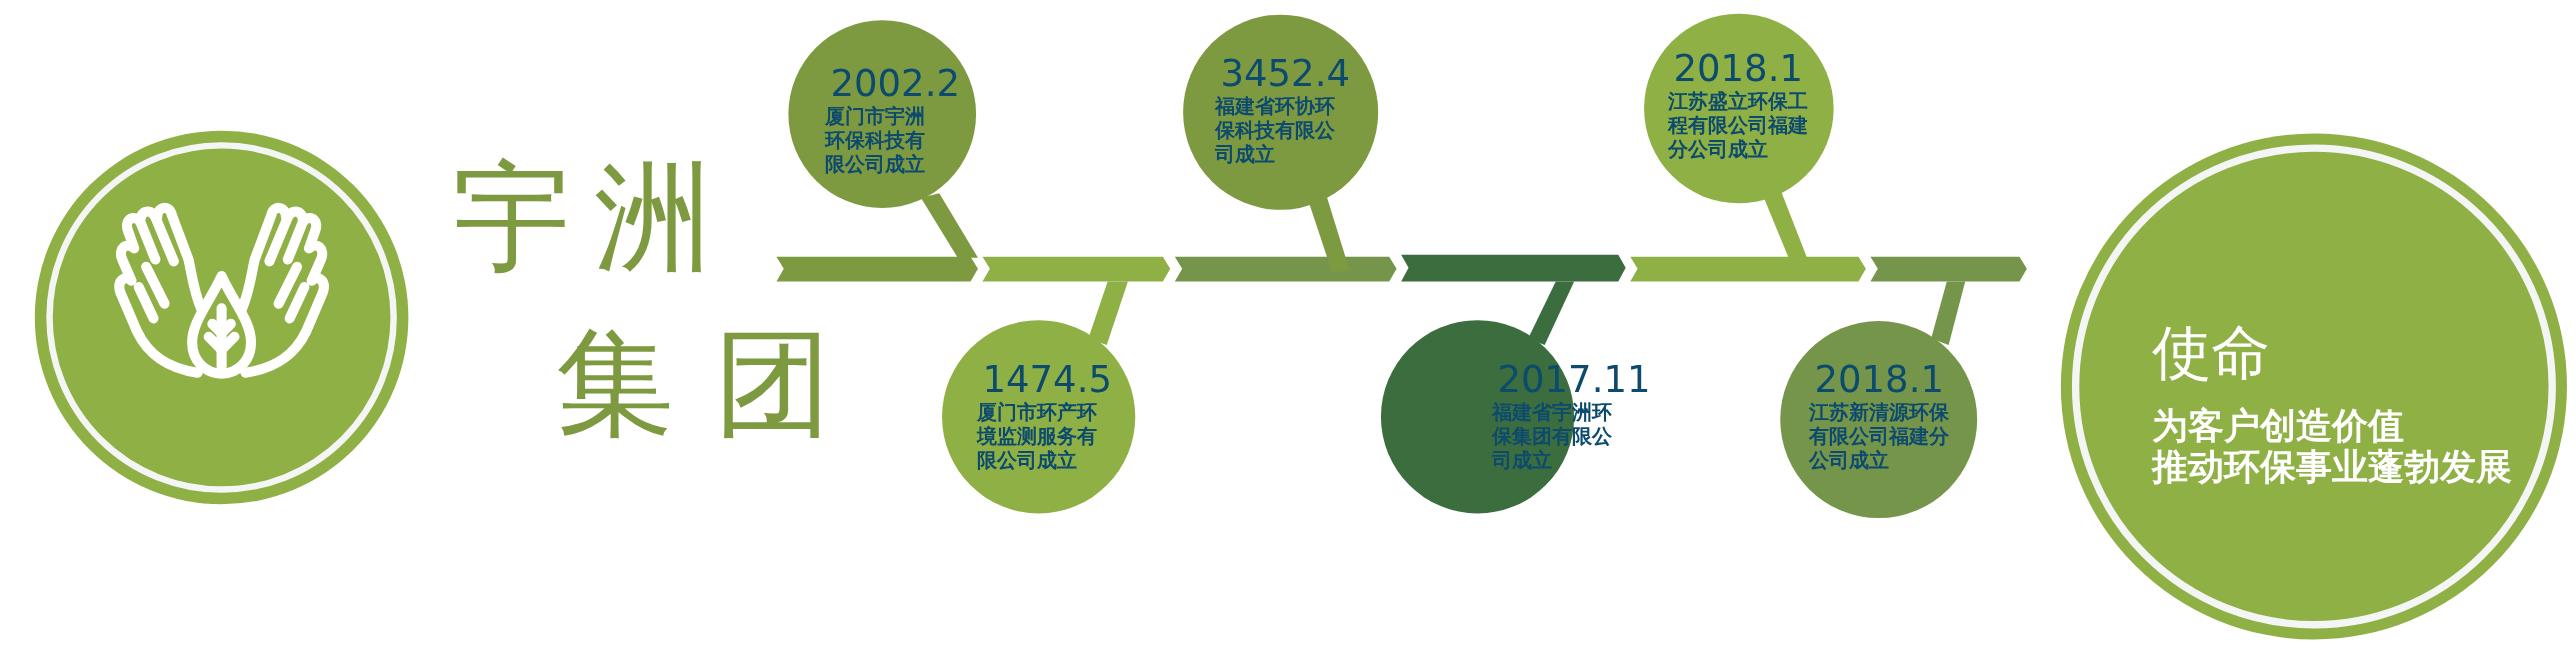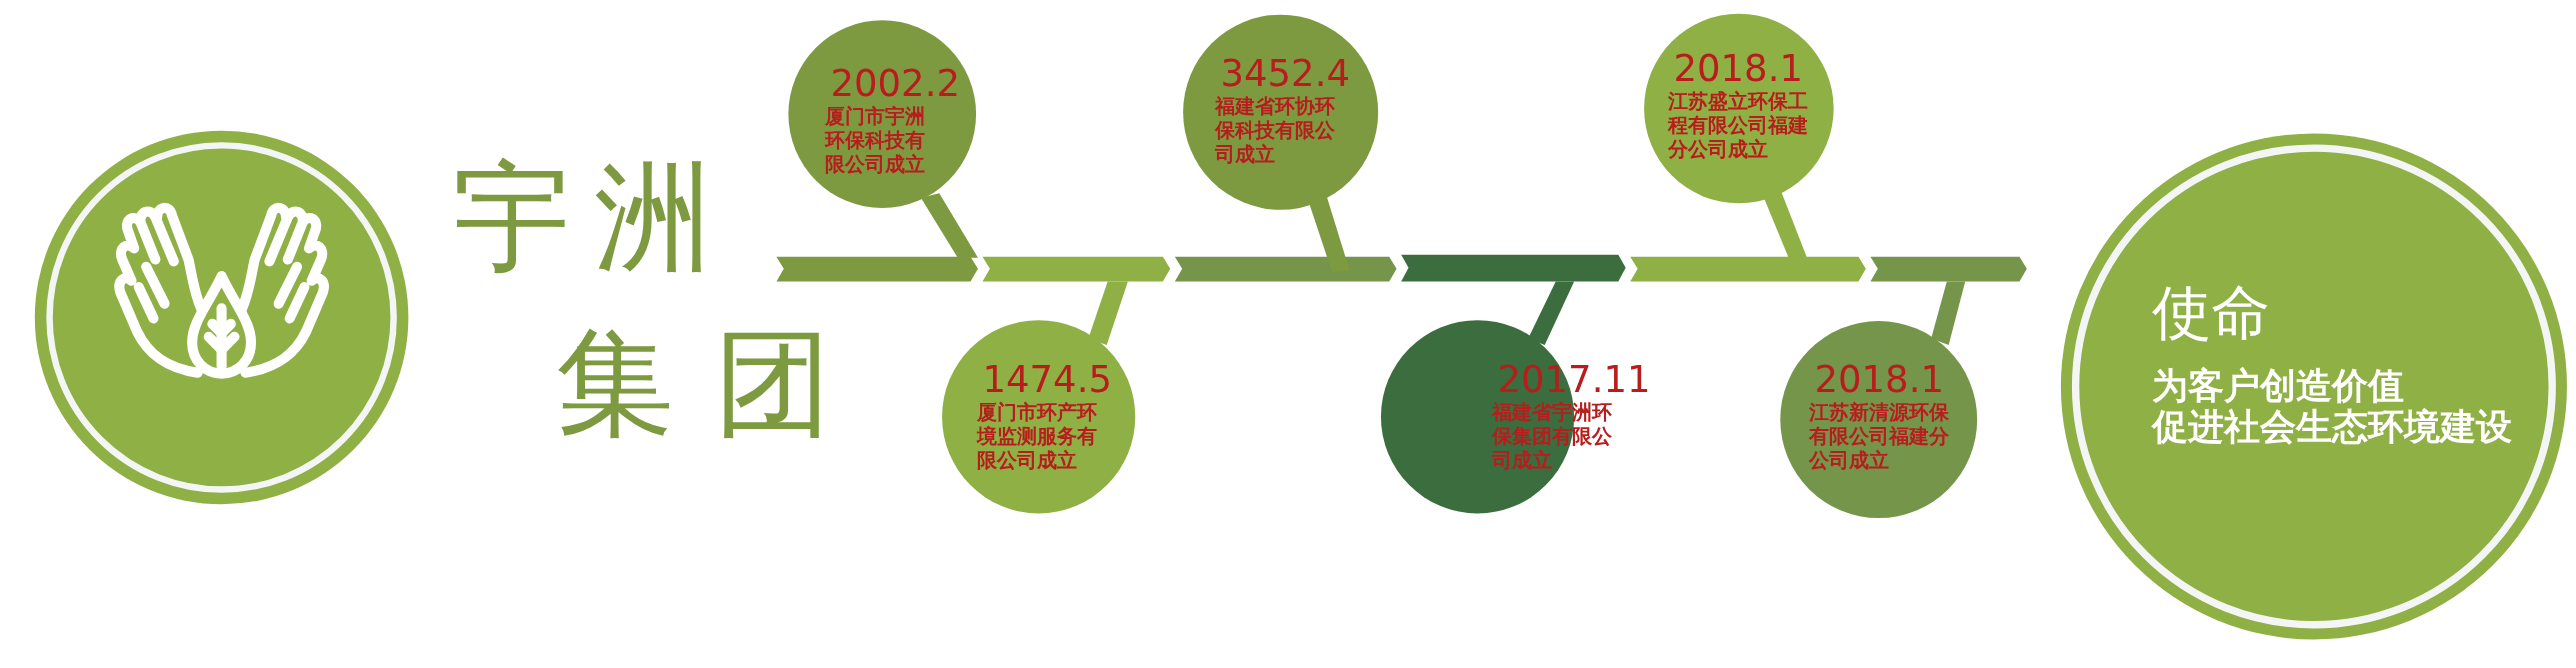--- a/index.html
+++ b/index.html
@@ -1,24 +1,24 @@
 <!DOCTYPE html>
 <html style="font-size:14.7px"><head>
   <meta charset="utf-8">
   <style>
     html, body { margin: 0; padding: 0; background: #ffffff; }
     body { width: 2576px; height: 668px; position: relative; overflow: hidden;
            font-family: "DejaVu Sans", "Liberation Sans", sans-serif; }
     svg.shapes { position: absolute; left: 0; top: 0; }
     .title-char { position: absolute; color: #7e9a41; font-size: 118px; line-height: 1; font-weight: normal; }
-    .bubble-text { position: absolute; color: #b91c1c; text-align: left; }
+    .bubble-text { position: absolute; color: #0c4a6e; text-align: left; }
     .bubble-date { font-size: 37px; line-height: 41px; font-weight: normal; letter-spacing: 0px; margin-left: 5.5px; }
     .bubble-line { font-size: 20px; line-height: 24px; font-weight: bold; white-space: nowrap; }
     .mission { position: absolute; color: #ffffff; }
-    .mission-title { font-size: 59px; line-height: 64px; font-weight: normal; }
+    .mission-title { font-size: 59px; line-height: 64px; font-weight: normal; margin-top: 40px; }
     .mission-line { font-size: 36px; line-height: 41px; font-weight: bold; white-space: nowrap; }
   </style>
 </head>
 <body>
 
 <svg class="shapes" width="2576" height="668" viewBox="0 0 2798 726">
 
   <g>
     <circle cx="240" cy="345" r="203" fill="#8fb044"></circle>
     <circle cx="240" cy="345" r="187" fill="none" stroke="#f4f6f5" stroke-width="7"></circle>
@@ -129,15 +129,15 @@
   <div class="bubble-date">2018.1</div>
   <div class="bubble-line">江苏新清源环保</div>
   <div class="bubble-line">有限公司福建分</div>
   <div class="bubble-line">公司成立</div>
 </div>
 
 <div class="mission" style="left:2152px; top:281px;">
   <div class="mission-title">使命</div>
   <div style="height:20px;"></div>
   <div class="mission-line">为客户创造价值</div>
-  <div class="mission-line">促进社会生态环境建设</div>
+  <div class="mission-line">推动环保事业蓬勃发展</div>
 </div>
 
 
 </body></html>

